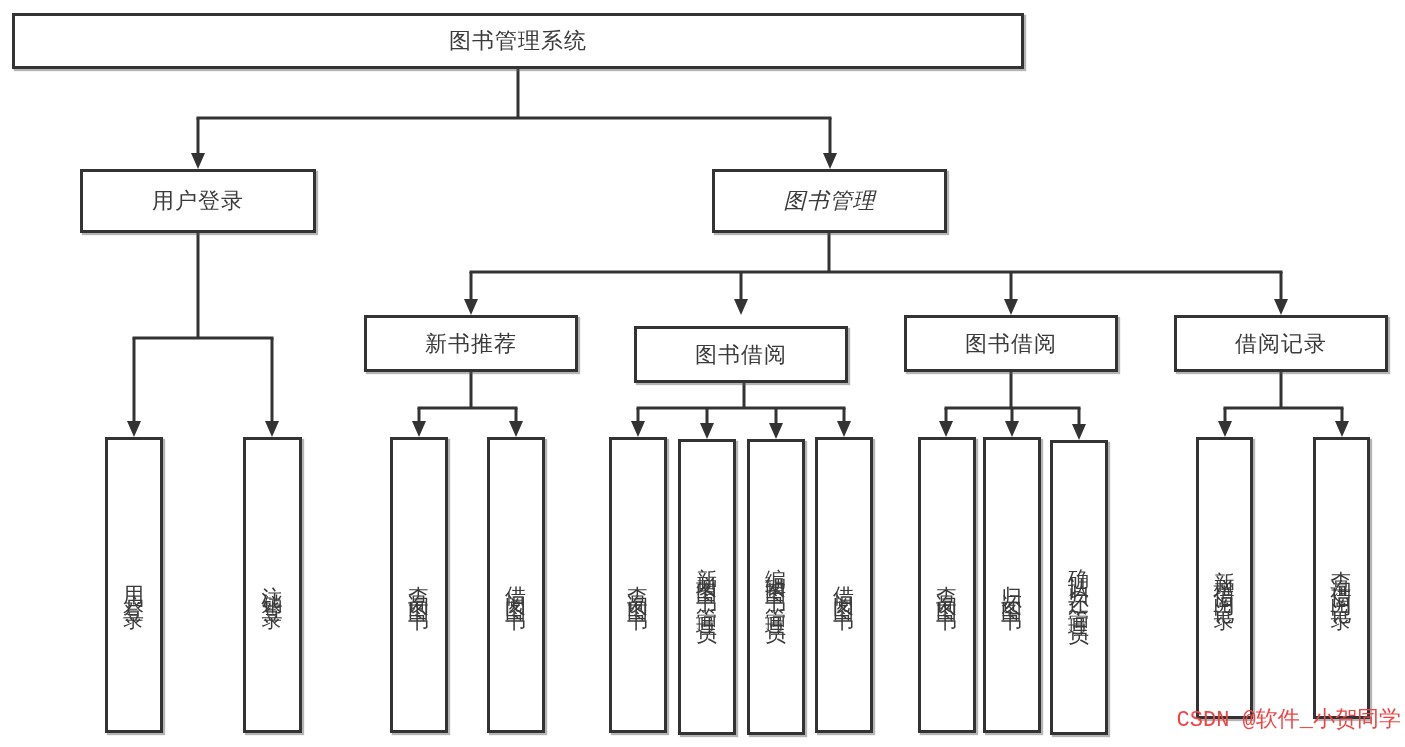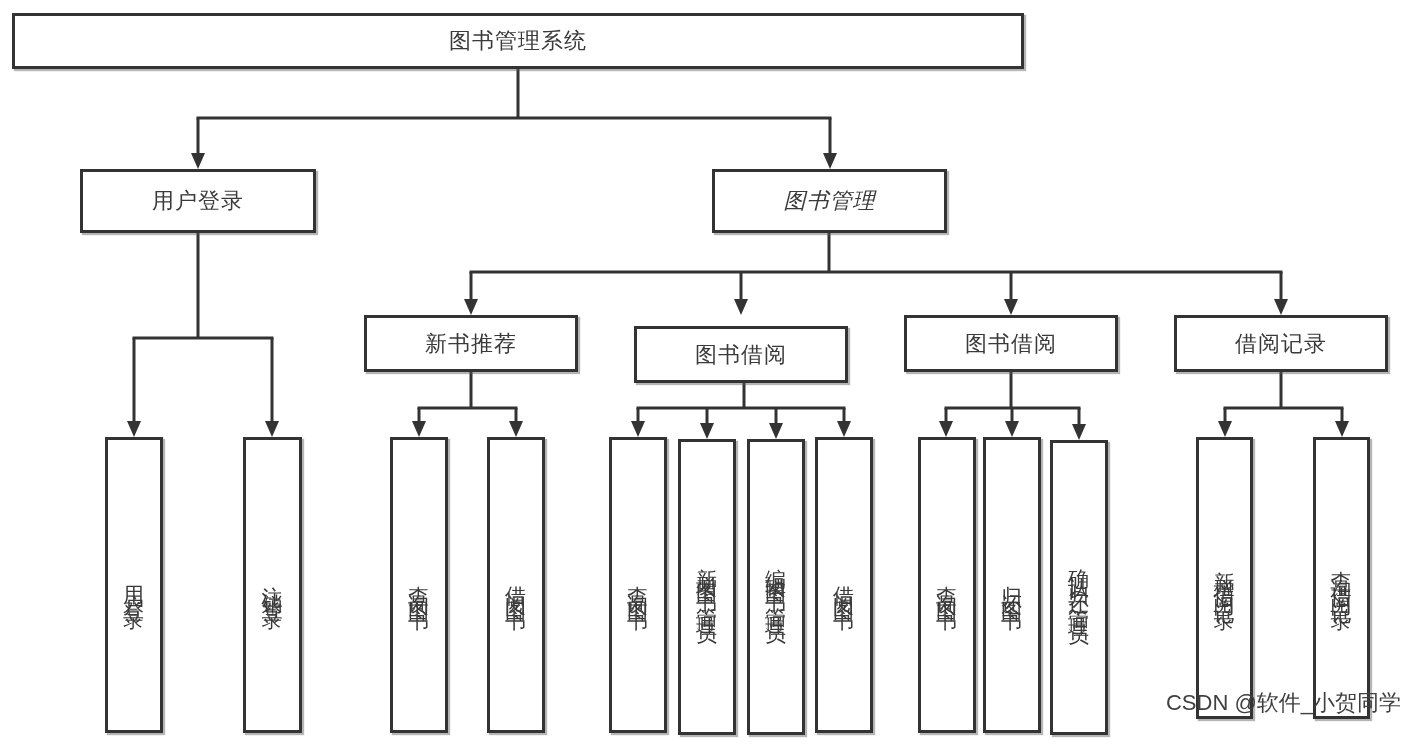--- a/index.html
+++ b/index.html
@@ -53,26 +53,26 @@
 
   #n-g2-0 {left:918px; top:437px; width:58px; height:296px;}
   #n-g2-1 {left:983px; top:437px; width:58px; height:296px;}
   #n-g2-2 {left:1050px;top:440px; width:58px; height:295px;}
 
   #n-g3-0 {left:1196px;top:437px; width:57px; height:282px;}
   #n-g3-1 {left:1313px;top:437px; width:57px; height:282px;}
 
   .watermark{
     position:absolute;
-    right:4px;top:688px;
+    right:4px;top:704px;
     font-size:22px;
-    color:#404040;
+    color:#ef4444;
     z-index:10;
     white-space:nowrap;
-    font-family:Liberation Sans, sans-serif;
+    font-family:Liberation Mono, monospace;
   }
 </style>
 </head>
 <body>
 
 <div id="canvas">
 
   <svg id="connectors" width="1405" height="747" viewBox="0 0 1405 747" xmlns="http://www.w3.org/2000/svg">
       <line x1="518" y1="69" x2="518" y2="118" stroke="#333333" stroke-width="3"></line>
       <line x1="196.5" y1="118" x2="831.5" y2="118" stroke="#333333" stroke-width="3"></line>

